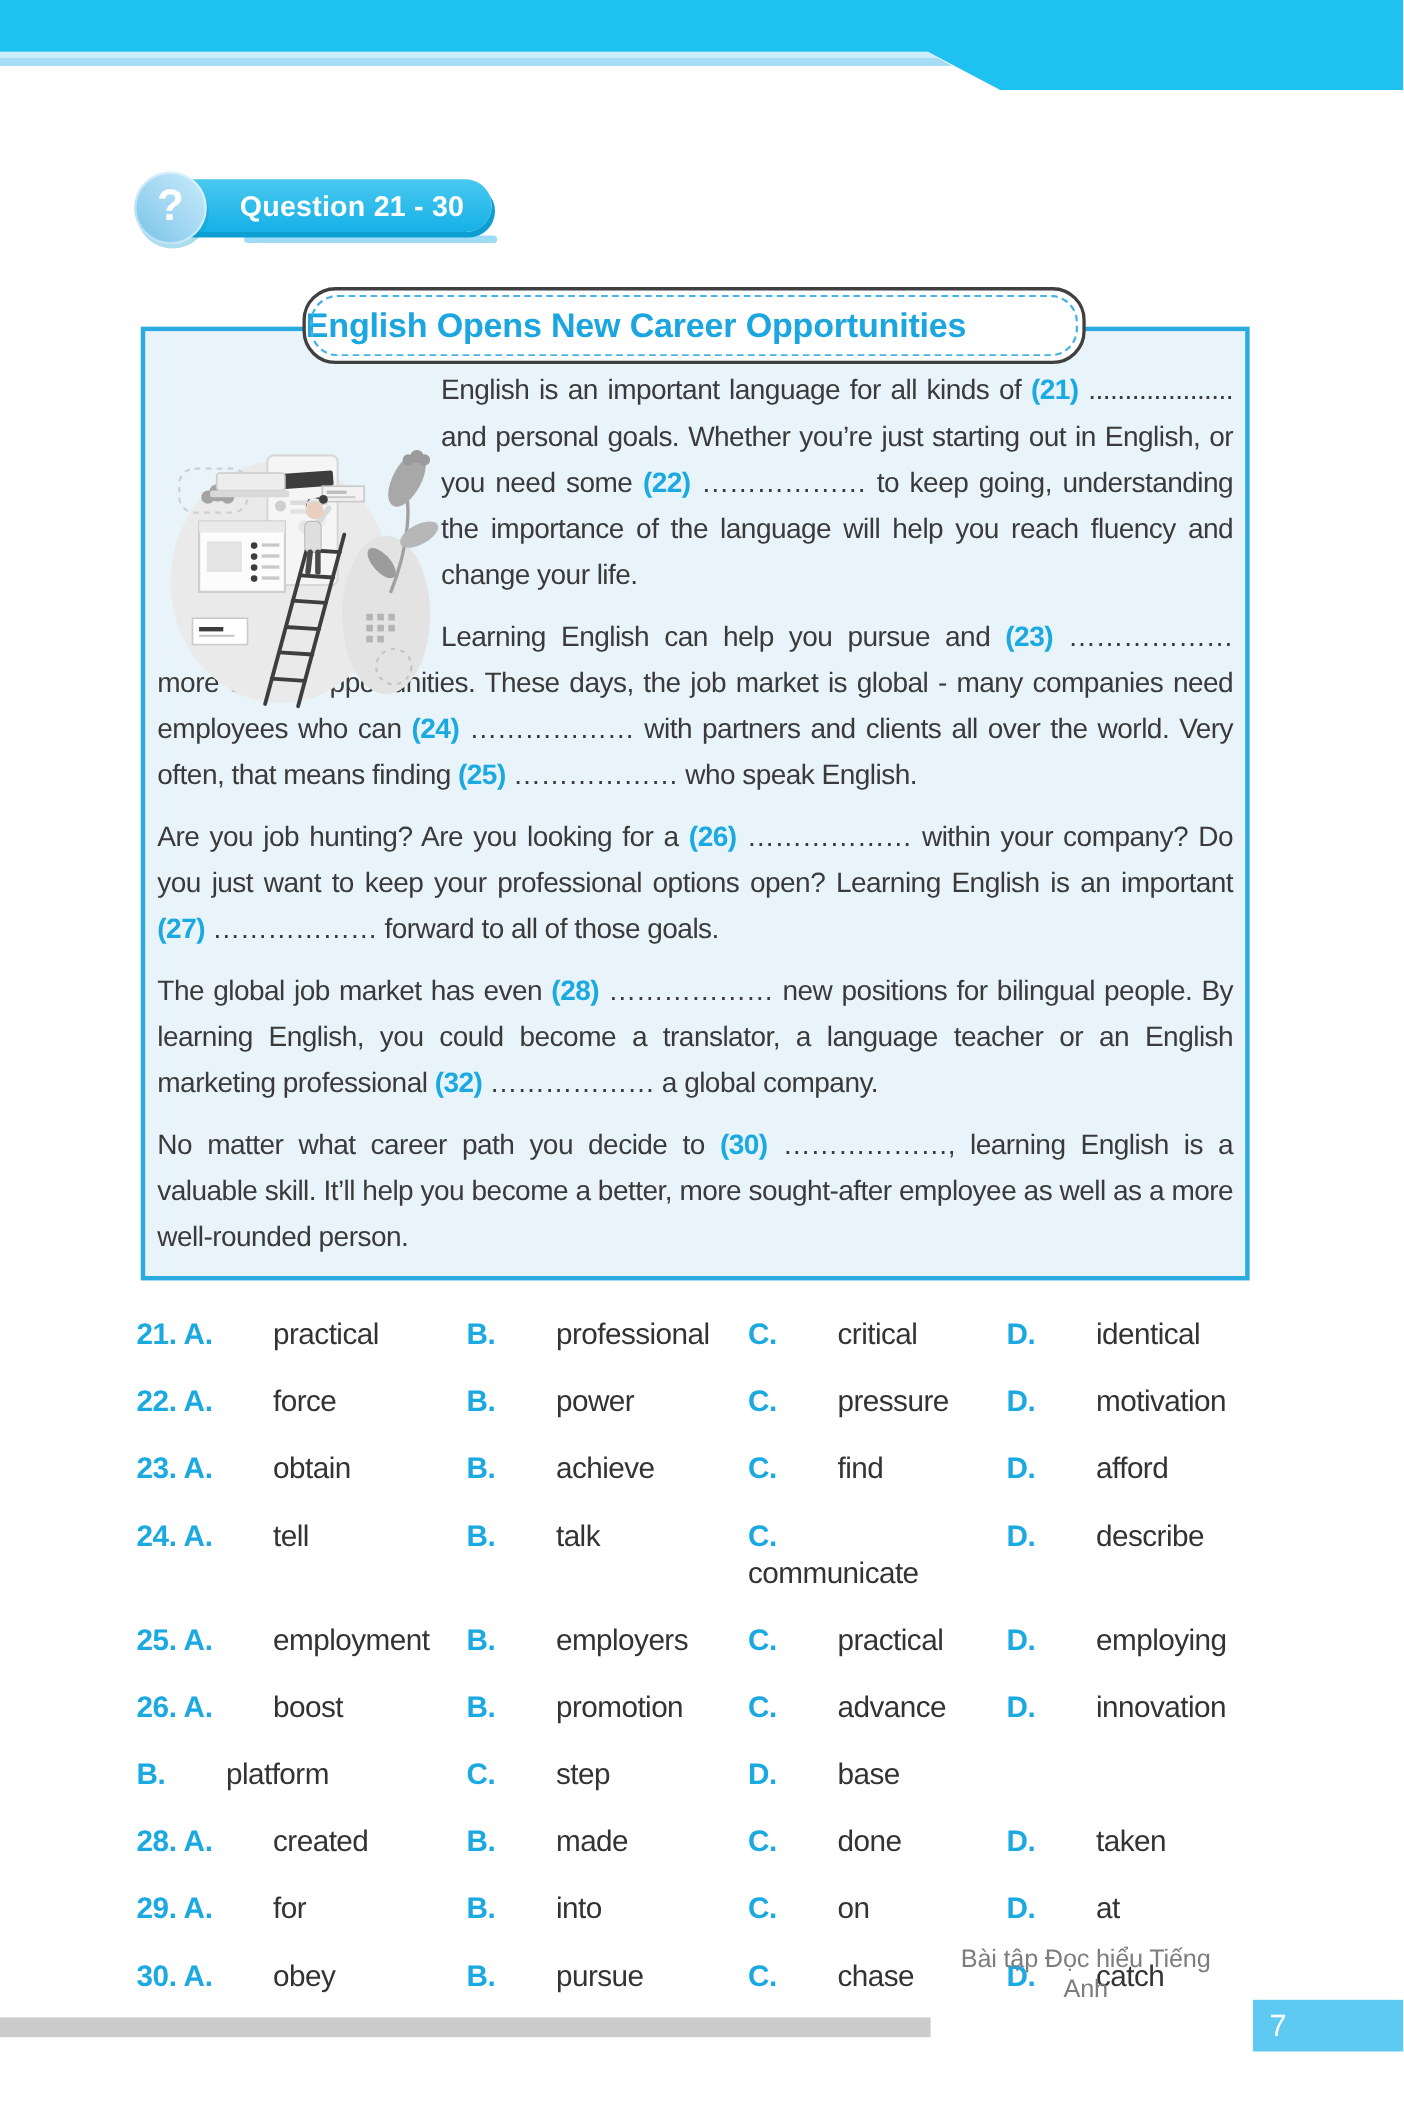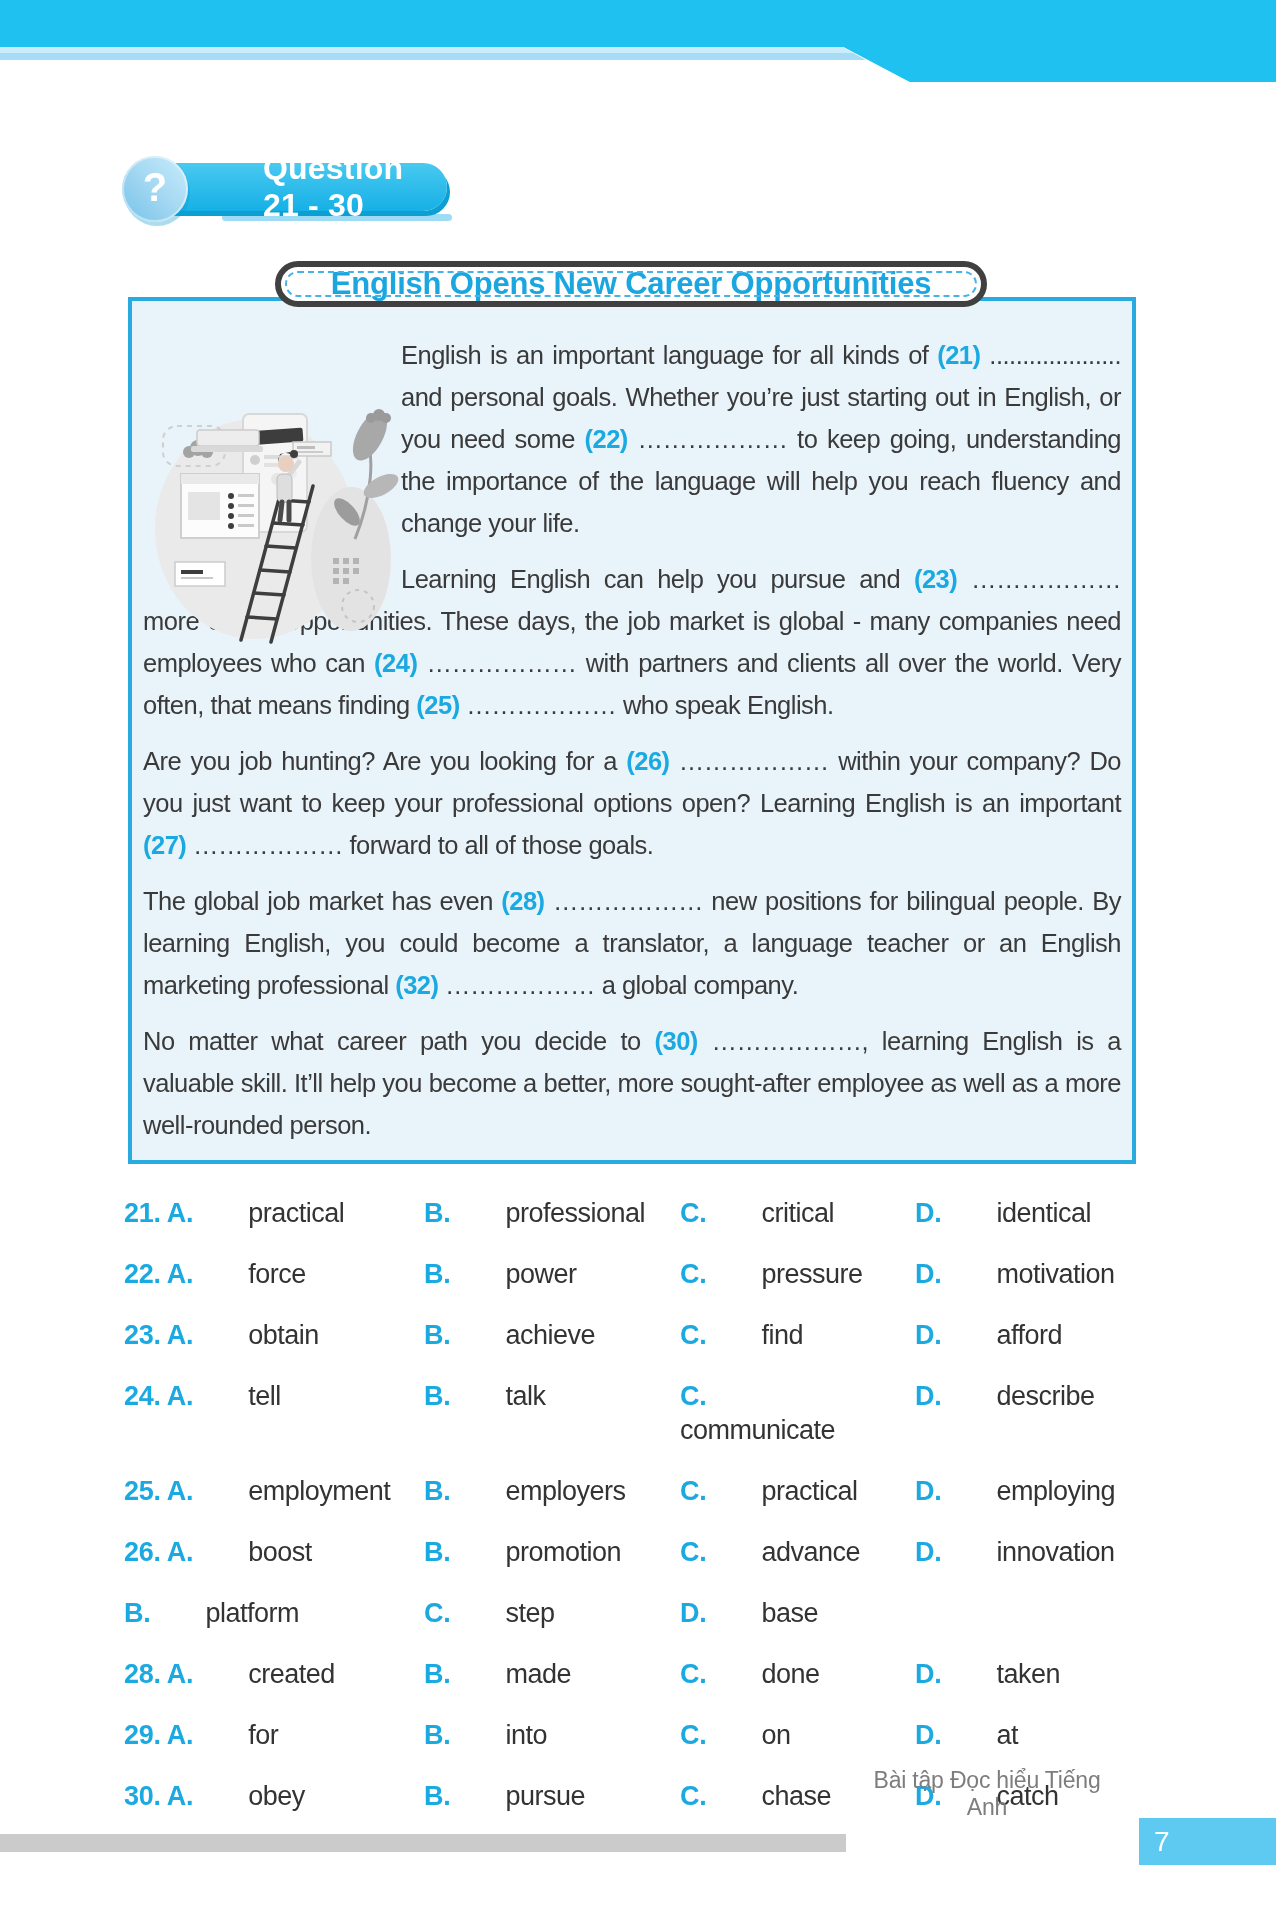--- a/index.html
+++ b/index.html
@@ -12,31 +12,31 @@
   .hdr-strip{position:absolute;top:47px;left:0;width:866px;height:13px;
     background:linear-gradient(180deg,#cdecfb 0%,#cdecfb 45%,#a6dcf6 45%,#a6dcf6 100%);
     clip-path:polygon(0 0,97.3% 0,100% 100%,0 100%);}
 
   
   .badge{position:absolute;top:156px;left:122px;width:340px;height:72px;}
   .badge-underline{position:absolute;left:100px;top:58px;width:230px;height:7px;background:#9edcf5;border-radius:4px;}
   .badge-pill{position:absolute;left:28px;top:7px;width:297px;height:48px;box-sizing:border-box;
     border-radius:26px;background:linear-gradient(180deg,#49c9f0 0%,#16b0e6 100%);
     box-shadow:3px 5px 0 #0d9ed2;display:flex;align-items:center;padding-left:68px;}
-  .badge-pill span{color:#fff;font-size:32px;font-weight:bold;letter-spacing:0.2px;margin-left:45px;}
+  .badge-pill span{color:#fff;font-size:26px;font-weight:bold;letter-spacing:0.2px;}
   .badge-circle{position:absolute;left:0;top:0;width:66px;height:66px;border-radius:50%;
     background:linear-gradient(45deg,#79c4e9 5%,#a8daf3 55%,#c9ecfb 100%);
     box-shadow:inset 0 0 0 2px rgba(255,255,255,.45), 2px 4px 0 rgba(13,158,210,.35);
     display:flex;align-items:center;justify-content:center;}
   .badge-circle span{color:#fff;font-size:40px;font-weight:bold;transform:translateY(-2px);}
 
   
-  .title-pill{position:absolute;left:275px;top:261px;width:712px;height:46px;box-sizing:border-box;
-    background:#fff;border:6px solid #404040;border-radius:30px;z-index:3;
-    display:flex;align-items:center;justify-content:center;}
+  .title-pill{position:absolute;left:275px;top:261px;width:712px;height:70px;box-sizing:border-box;
+    background:#fff;border:3px solid #404040;border-radius:30px;z-index:3;
+    display:flex;align-items:center;justify-content:flex-start;}
   .title-pill::before{content:"";position:absolute;inset:4px;border:2px dashed #45b3e6;border-radius:25px;}
   .title-pill span{font-size:31px;font-weight:bold;color:#1ca6e0;letter-spacing:-0.2px;}
 
   
   .passage-box{position:absolute;left:128px;top:297px;width:1008px;height:867px;box-sizing:border-box;
     background:#e9f3fa;border:4px solid #29abe2;padding:33px 11px 12px 11px;z-index:2;}
   .para{margin:0 0 14px 0;font-size:25.5px;line-height:42px;color:#3a3a3a;text-align:justify;
     letter-spacing:-0.5px;}
   .para .bn{color:#1ba9e2;font-weight:bold;}
 

